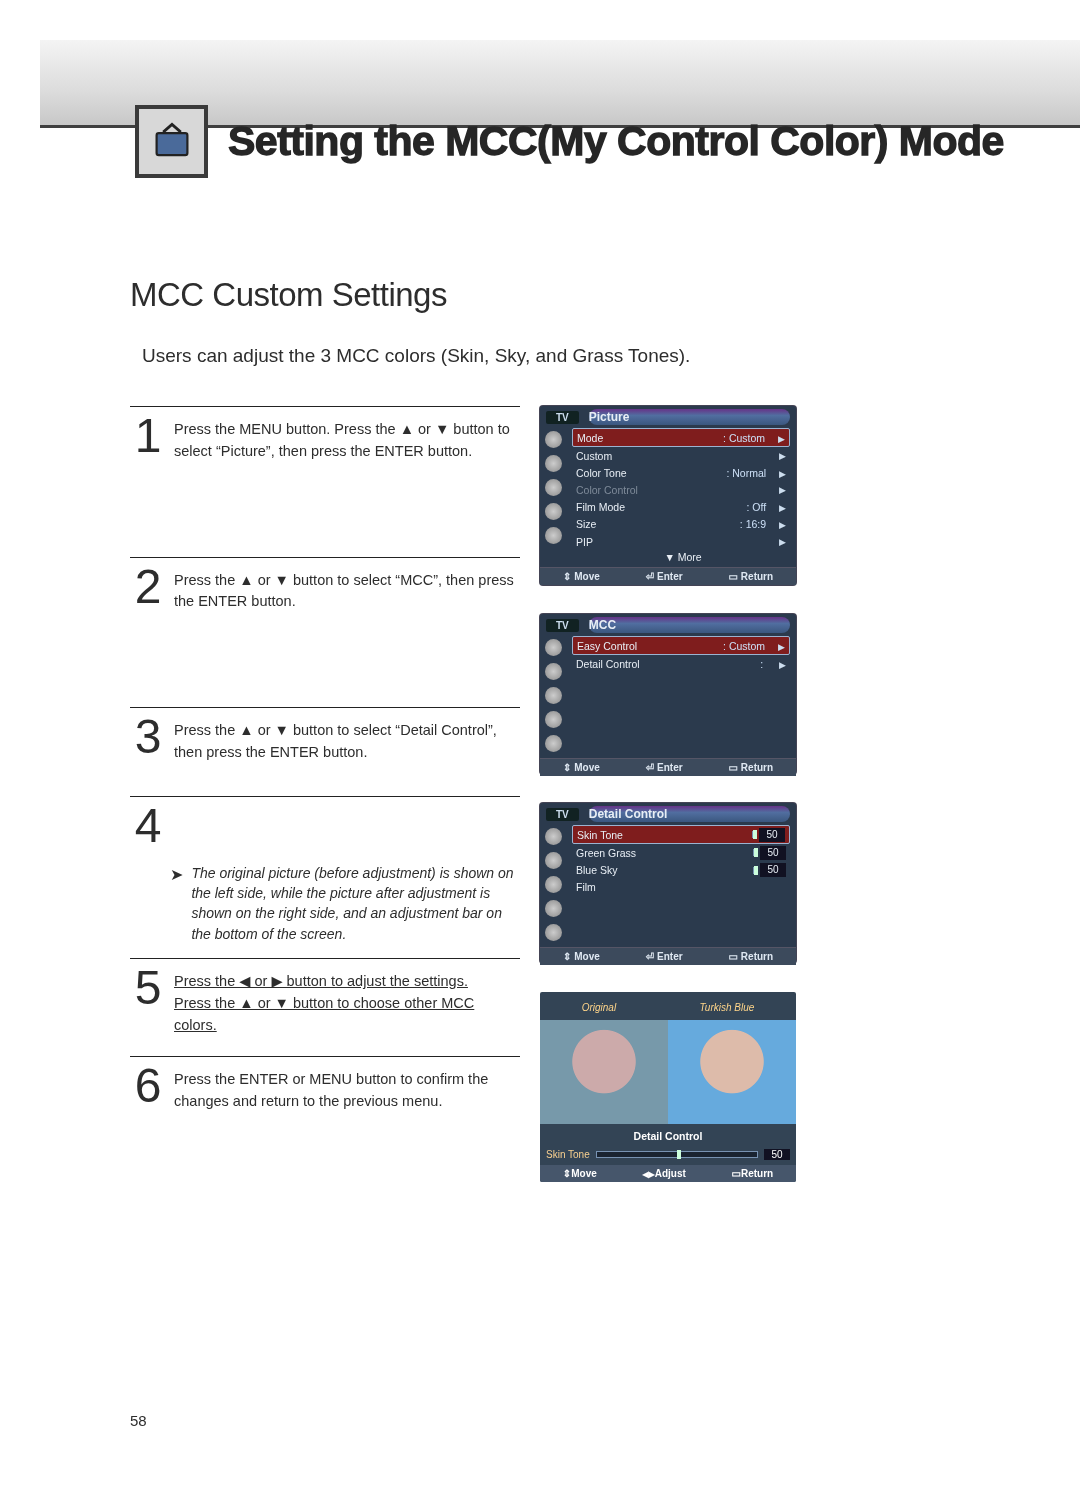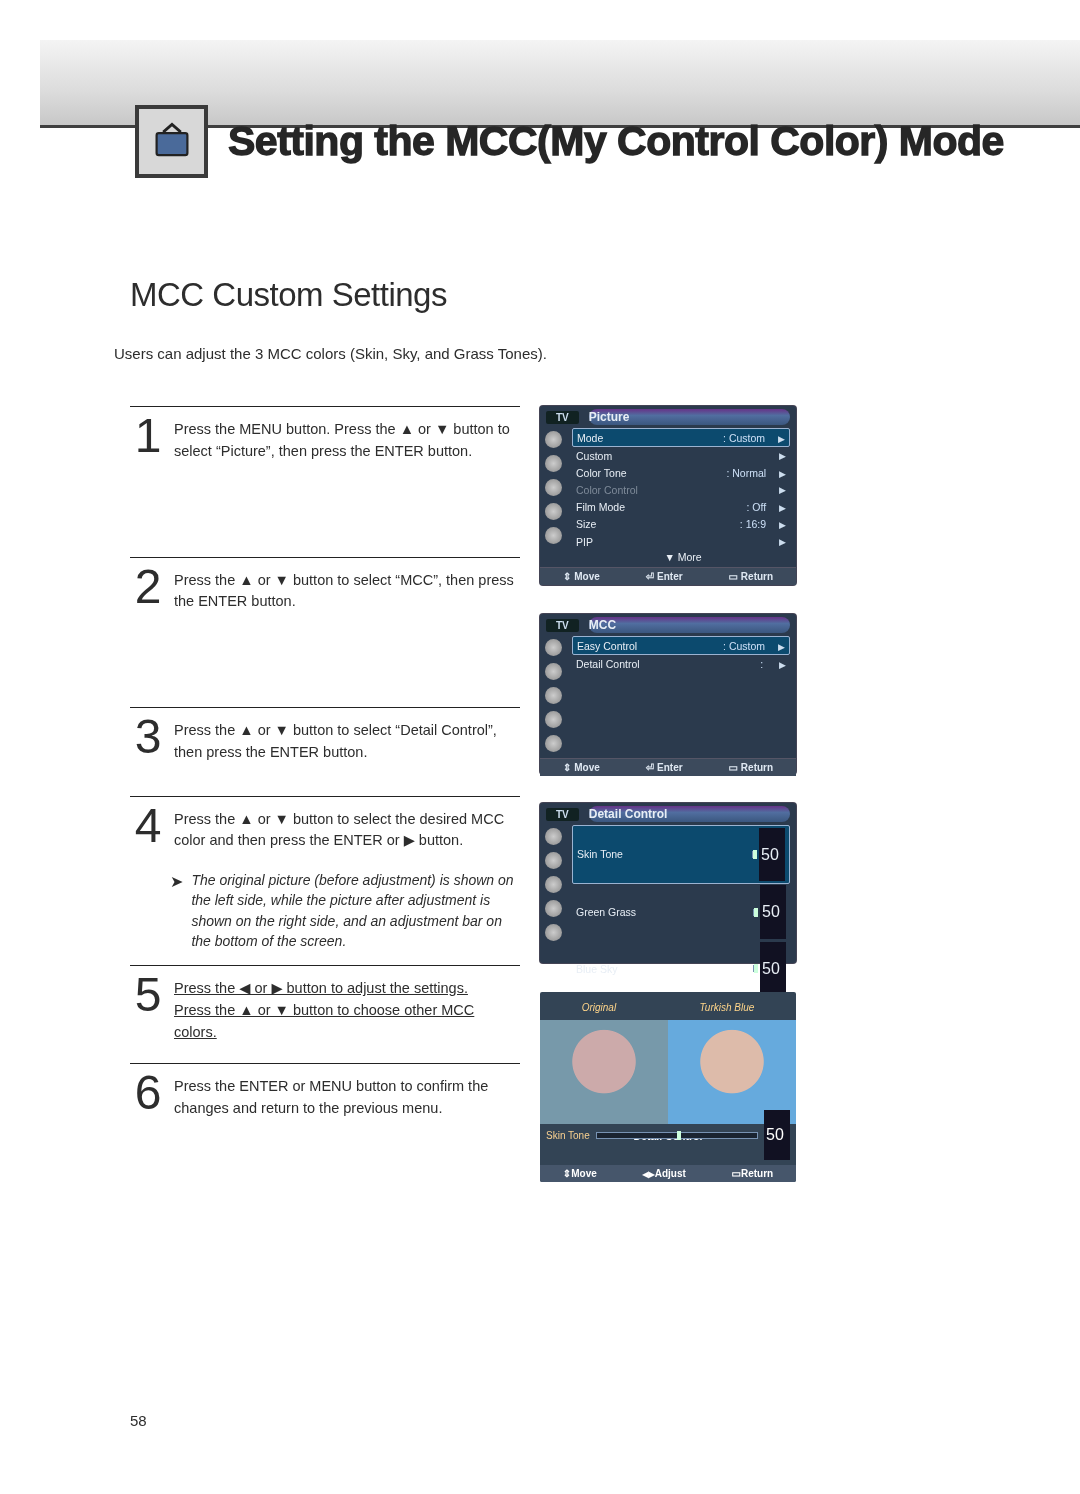--- a/index.html
+++ b/index.html
@@ -29,21 +29,21 @@
     width:65px; height:65px; border:4px solid #3a3a3a; background:#d8d8d8;
     display:flex; align-items:center; justify-content:center;
   }
   .tv-logo svg { width:44px; height:44px; }
   .page-title { font-size:41px; font-weight:1000; letter-spacing:-0.5px; color:#262626;}
   .section-title {
     position:absolute; left:130px; top:276px;
     font-size:33px; font-weight:400; letter-spacing:-0.5px;
   }
   .intro-desc {
-    position:absolute; left:114px; top:345px; font-size:15px;
+    position:absolute; left:142px; top:345px; font-size:19px;
   }
 
   .steps-col {
     position:absolute; left:130px; top:406px; width:390px;
   }
   .step { border-top:1.5px solid #222; padding:10px 0 14px 0; display:flex; gap:8px;}
   .step-num { font-size:48px; font-weight:300; line-height:0.8; width:36px; text-align:center; }
   .step-txt { font-size:14.5px; line-height:1.5; flex:1; padding-top:2px;}
   .step-note {display:flex; gap:8px; font-size:14px; font-style:italic; margin:4px 0 6px 40px; line-height:1.45;}
   .step-note .arrow-icon { font-style:normal; font-size:16px; }
@@ -73,40 +73,40 @@
   .osd-icons span {
     width:17px; height:17px; border-radius:50%; background:radial-gradient(#ccc,#888);
     display:block;
   }
   .osd-list { flex:1; padding:3px 6px 4px 6px;}
   .osd-row {
     display:flex; justify-content:space-between; align-items:center;
     padding:1.5px 4px; font-size:10.5px; line-height:1.35;
     border-radius:2px;
   }
-  .osd-row.sel { background:#0c4a6e; border:1px solid #9bb3d1; }
+  .osd-row.sel { background:#7f1d1d; border:1px solid #9bb3d1; }
   .osd-row.dim { color:#7e8a99; }
   .osd-row .val { color:#cde0f7; padding-right:13px;}
   .osd-row .caret { font-size:9px; color:#cde;}
   .osd-more { font-size:10.5px; padding:1px 0 0 4px;text-align:center;}
   .osd-foot {
     display:flex; justify-content:space-around; background:#3c4a5c;
     font-size:10px; padding:3px 0; font-weight:bold; color:#dfe8f2;
     border-top:1px solid #556;
   }
   .osd-foot span::before{ margin-right:3px; }
   .foot-move::before{content:"⇕";}
   .foot-enter::before{content:"⏎";}
   .foot-return::before{content:"▭";}
   .foot-adjust::before{content:"◀▶"; font-size:8px;}
 
   .slider { display:flex; align-items:center; gap:5px;}
   .slider-track { flex:1; height:5px; background:#1a2431; border:1px solid #7893b3; position:relative;}
   .slider-thumb { position:absolute; top:-2px; width:4px; height:9px; background:#cfd; left:50%;}
-  .slider-val {width:22px; text-align:left; background:#112; padding:16px 2px; font-size:16px;}
+  .slider-val {width:22px; text-align:center; background:#112; padding:0 2px; font-size:10px;}
 
   .preview-shot {
     width:256px; height:190px; background:#334455; color:#fff; font-size:10px;
     position:relative; border-radius:2px; overflow:hidden;
   }
   .preview-top { position:absolute; top:10px; left:0; right:0; display:flex; justify-content:space-around; font-size:10px; font-style:italic; color:#ffd58a;}
   .preview-split { position:absolute; top:28px; left:0; right:0; bottom:58px; display:flex;}
   .preview-split > div { flex:1; background:radial-gradient(circle at 50% 40%, #caa 0 35%, #79a 36% 100%);}
   .preview-split > div + div { background:radial-gradient(circle at 50% 40%, #dba 0 35%, #6ad 36% 100%);}
   .preview-bar-title {position:absolute; left:0; right:0; bottom:40px; text-align:center; font-weight:bold; font-size:10.5px;}
@@ -156,21 +156,20 @@
     <div class="spacer"></div>
 
     <div class="step">
       <div class="step-num">3</div>
       <div class="step-txt">Press the ▲ or ▼ button to select “Detail Control”, then press the ENTER button.</div>
     </div>
     <div style="height:18px;"></div>
 
     <div class="step">
       <div class="step-num">4</div>
-      <div class="step-txt">Press the ▲ or ▼ button to select the desired MCC color and then press the ENTER or ▶ button.</div>
     </div>
     <div class="step-note">
        <span class="arrow-icon">➤</span>
        <span>The original picture (before adjustment) is shown on the left side, while the picture after adjustment is shown on the right side, and an adjustment bar on the bottom of the screen.</span>
     </div>
     <div style="height:8px;"></div>
 
     <div class="step">
       <div class="step-num">5</div>
       <div class="step-txt" style="white-space:pre-line;text-decoration:underline;">Press the ◀ or ▶ button to adjust the settings.
@@ -304,21 +303,21 @@
           <div class="osd-row">
             <span>Blue Sky</span>
             <span class="slider">
                 <span class="slider-track">
                   <span class="slider-thumb"></span>
                 </span>
                 <span class="slider-val">50</span>
               </span>
           </div>
           <div class="osd-row">
-            <span>Tone</span>
+            <span>Film</span>
               <span></span>
           </div>
         </div>
       </div>
       <div class="osd-foot">
         <span class="foot-move">Move</span>
         <span class="foot-enter">Enter</span>
         <span class="foot-return">Return</span>
       </div>
     </div>

